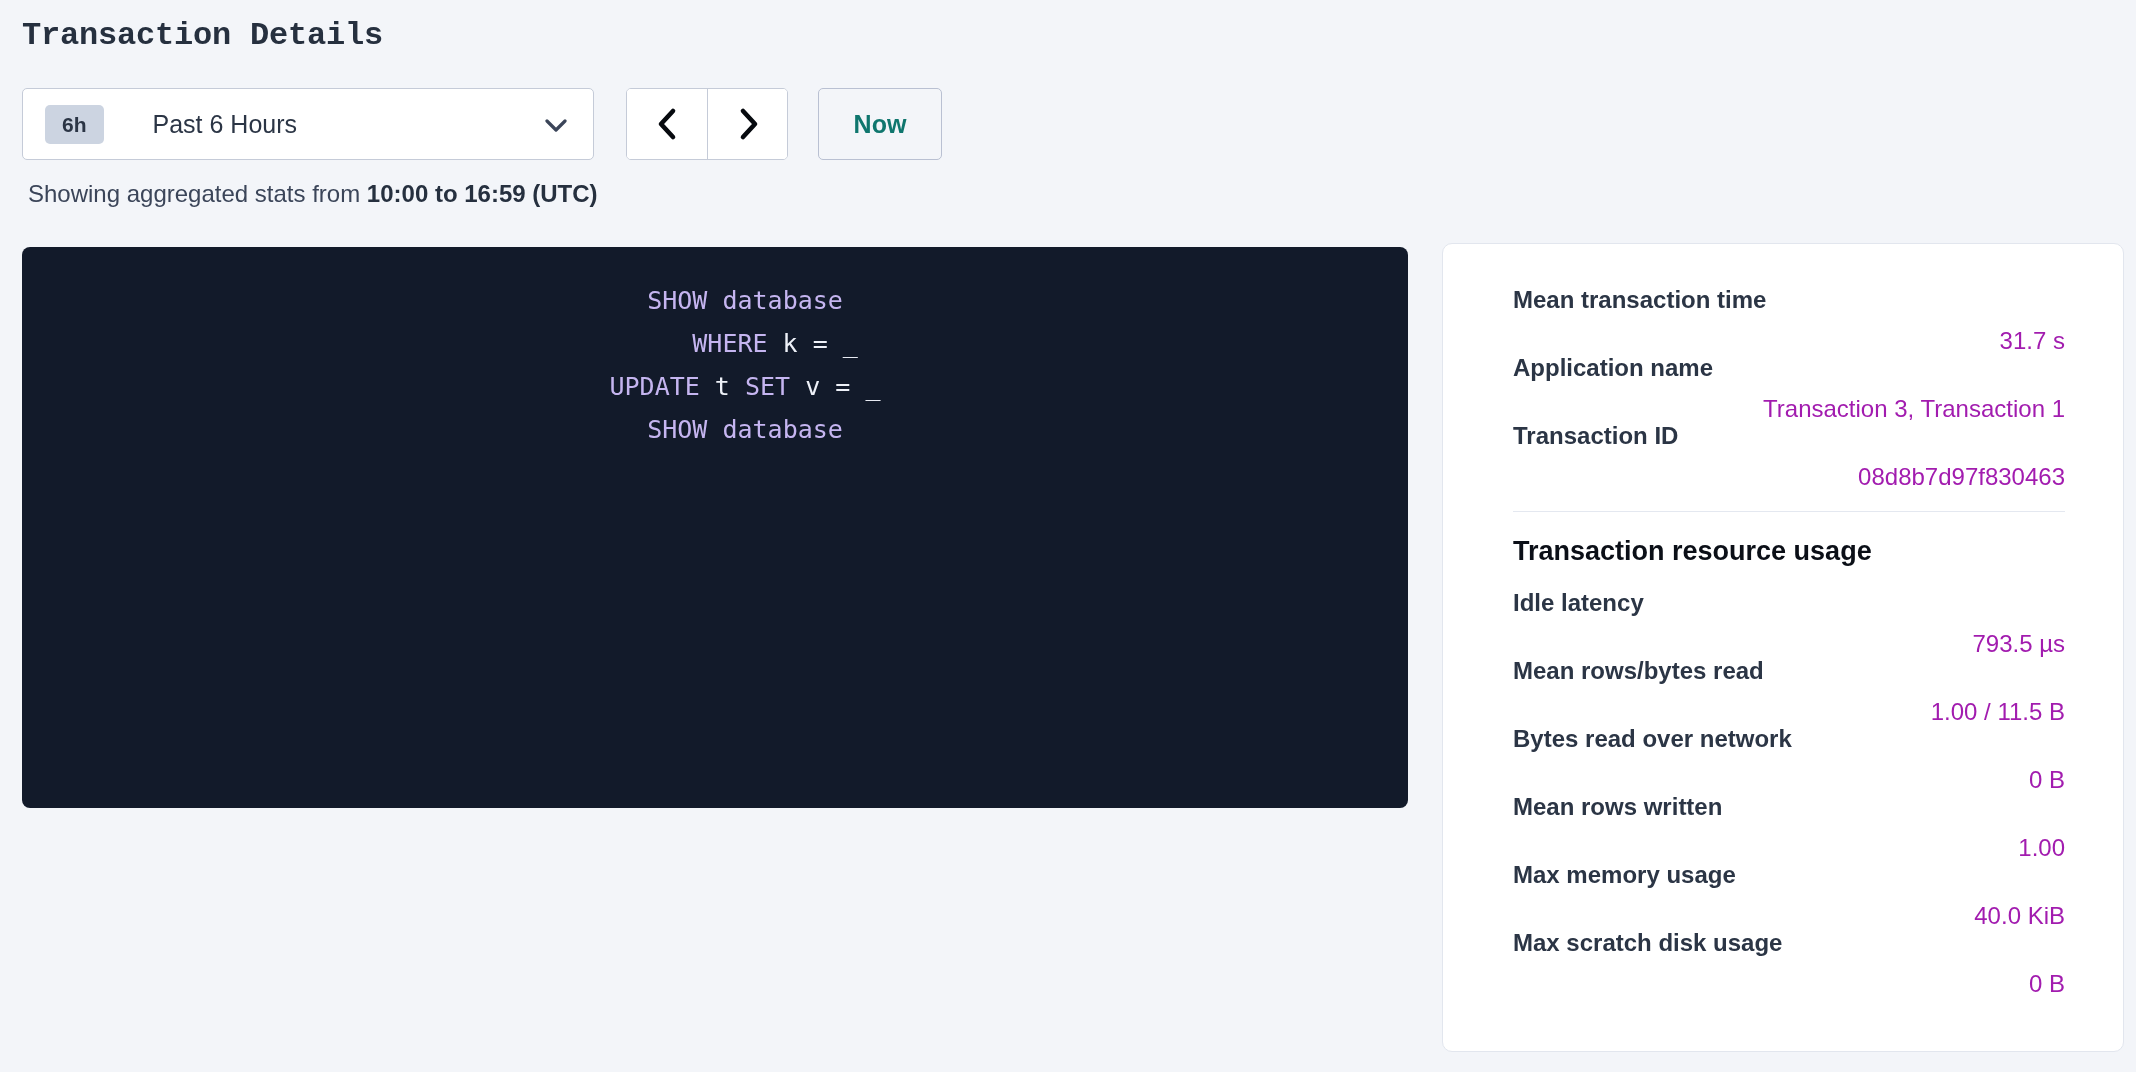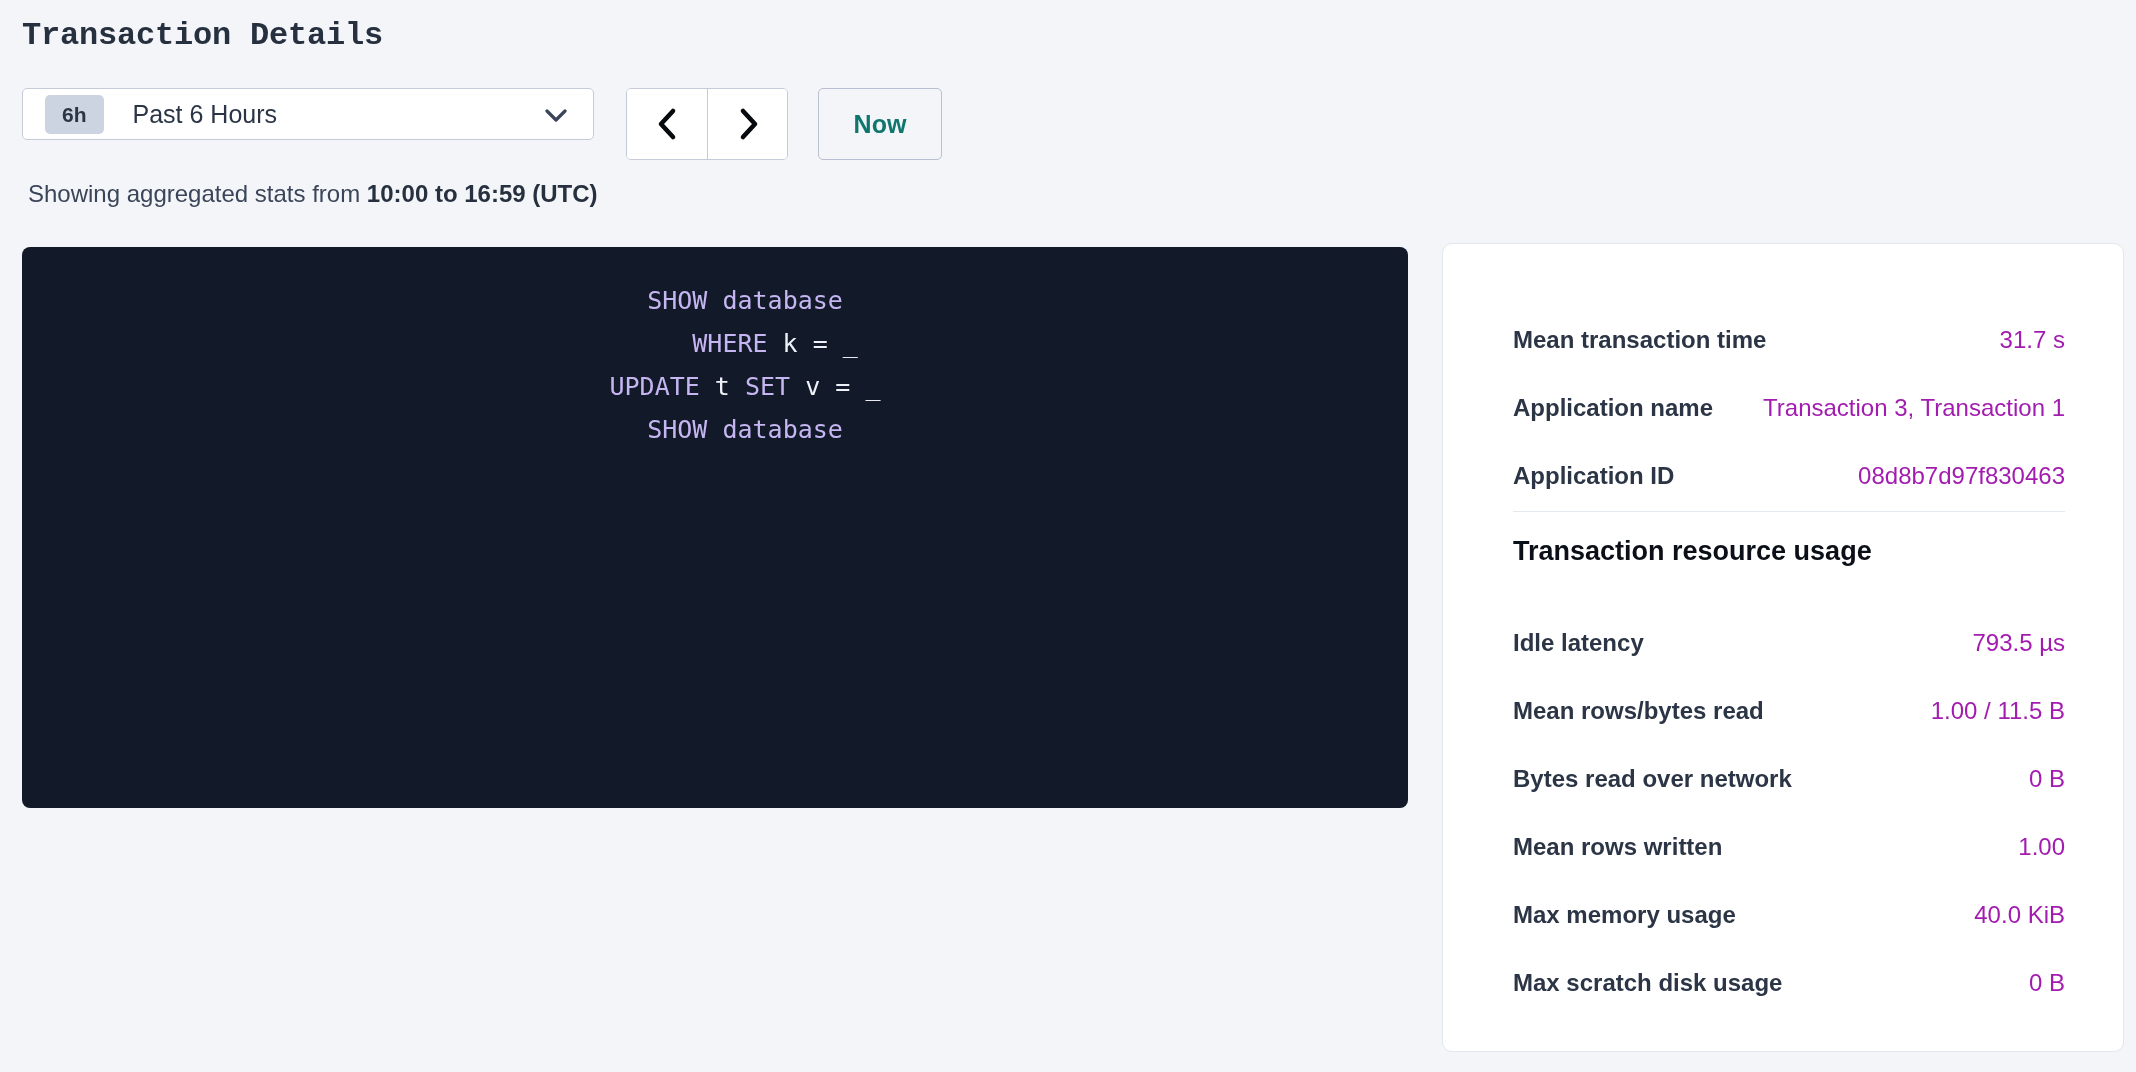--- a/index.html
+++ b/index.html
@@ -35,28 +35,29 @@
   .toolbar {
     position: absolute;
     left: 22px;
     top: 88px;
     display: flex;
     align-items: flex-start;
   }
 
   .time-select {
     width: 572px;
-    height: 52px;
+    height: 72px;
     background: #ffffff;
     border: 1px solid #c5cbd8;
     border-radius: 5px;
     display: flex;
     align-items: center;
     padding: 0 20px 0 22px;
     cursor: pointer;
+    gap: 20px;
   }
 
   .time-badge {
     background: #ccd4e1;
     color: #2b3545;
     font-size: 21px;
     font-weight: 700;
     border-radius: 5px;
     padding: 9px 17px;
     line-height: 1;
@@ -154,21 +155,21 @@
     width: 682px;
     height: 809px;
     background: #ffffff;
     border: 1px solid #e2e6ee;
     border-radius: 10px;
     padding: 42px 58px 0 70px;
   }
 
   .kv-row {
     display: flex;
-    align-items: flex-end;
+    align-items: flex-start;
     justify-content: space-between;
     height: 68px;
   }
 
   .kv-key {
     font-size: 24px;
     font-weight: 700;
     color: #2b3545;
     white-space: nowrap;
   }
@@ -251,21 +252,21 @@
     <div id="summary-rows">
         <div class="kv-row">
           <span class="kv-key">Mean transaction time</span>
           <span class="kv-val">31.7 s</span>
         </div>
         <div class="kv-row">
           <span class="kv-key">Application name</span>
           <span class="kv-val">Transaction 3, Transaction 1</span>
         </div>
         <div class="kv-row">
-          <span class="kv-key">Application ID</span>
+          <span class="kv-key">Transaction ID</span>
           <span class="kv-val">08d8b7d97f830463</span>
         </div>
       </div>
     <div class="card-divider"></div>
     <div class="section-title">Transaction resource usage</div>
     <div id="usage-rows">
         <div class="kv-row">
           <span class="kv-key">Idle latency</span>
           <span class="kv-val">793.5 µs</span>
         </div>

